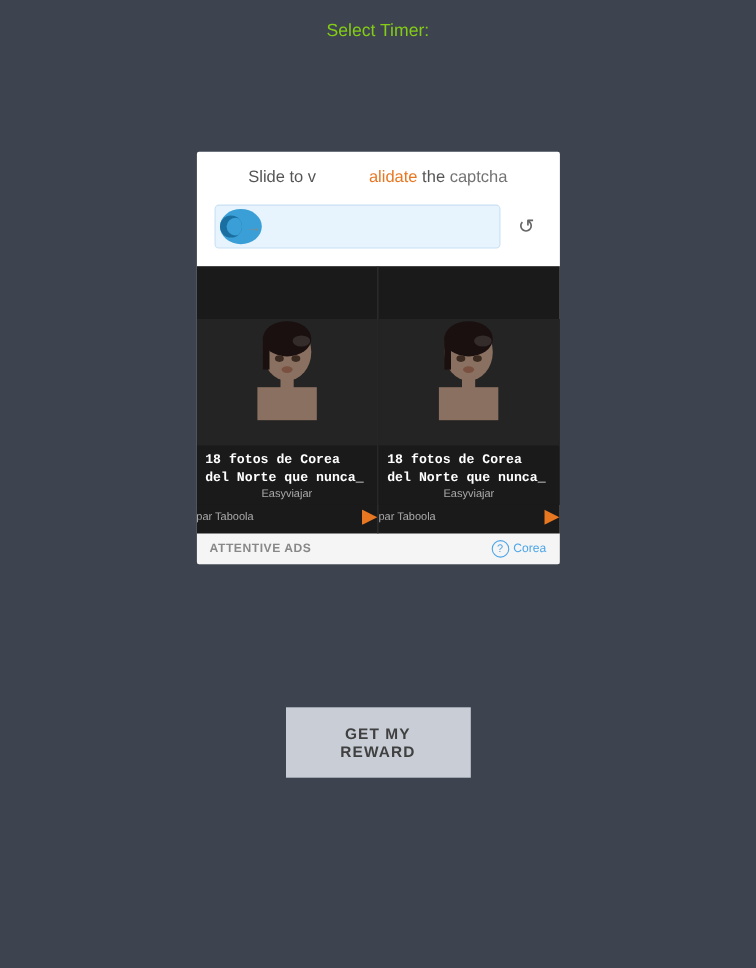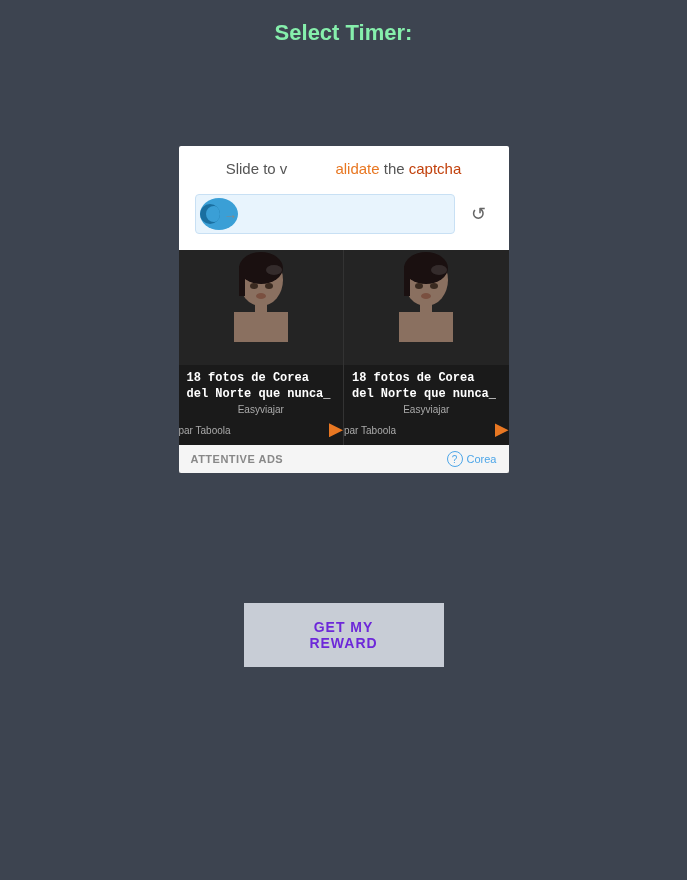--- a/index.html
+++ b/index.html
@@ -13,23 +13,23 @@
       align-items: center;
       overflow: hidden;
     }
 
     
     .header {
       margin-top: 20px;
       text-align: center;
     }
     .select-timer-label {
-      font-size: 22px;
-      font-weight: bold;
-      color: #86efac;
+      font-size: 16px;
+      font-weight: normal;
+      color: #84cc16;
     }
     .select-timer-dropdown {
       margin-top: 6px;
       display: flex;
       align-items: center;
       background-color: #4a5160;
       border: 1px solid #888;
       color: #ccc;
       padding: 6px 12px;
       font-size: 13px;
@@ -59,21 +59,21 @@
 
     .captcha-header {
       padding: 14px 16px 10px;
       text-align: center;
     }
     .captcha-text {
       font-size: 15px;
       color: #555;
     }
     .captcha-text .highlight-validate { color: #e87722; margin-left: 48px; }
-    .captcha-text .highlight-captcha { color: #c2410c; }
+    .captcha-text .highlight-captcha { color: #737373; }
 
     .captcha-slider-area {
       display: flex;
       align-items: center;
       padding: 6px 16px 16px;
       justify-content: space-between;
     }
     .slider-track {
       flex: 1;
       height: 40px;
@@ -134,20 +134,21 @@
       background: #1a1a1a;
       width: 330px;
     }
     .ad-images {
       display: flex;
     }
     .ad-image-block {
       width: 165px;
       position: relative;
       overflow: hidden;
+      margin-top: 48px;
     }
     .ad-image-placeholder {
       width: 165px;
       height: 115px;
       background: #2a2a2a;
       display: flex;
       align-items: center;
       justify-content: center;
       overflow: hidden;
     }
@@ -222,27 +223,27 @@
       justify-content: center;
       font-size: 10px;
       color: #4da6e8;
     }
 
     
     .reward-btn {
       margin-top: 130px;
       background: #c8cdd6;
       border: none;
-      color: #6d28d9;
+      color: #404040;
       font-size: 14px;
       font-weight: bold;
       letter-spacing: 1px;
       padding: 16px 40px;
       cursor: pointer;
-      width: 200px;
+      width: 168px;
     }
 
     
     .ad-divider {
       width: 1px;
       background: #333;
     }
   </style>
 </head>
 <body>

